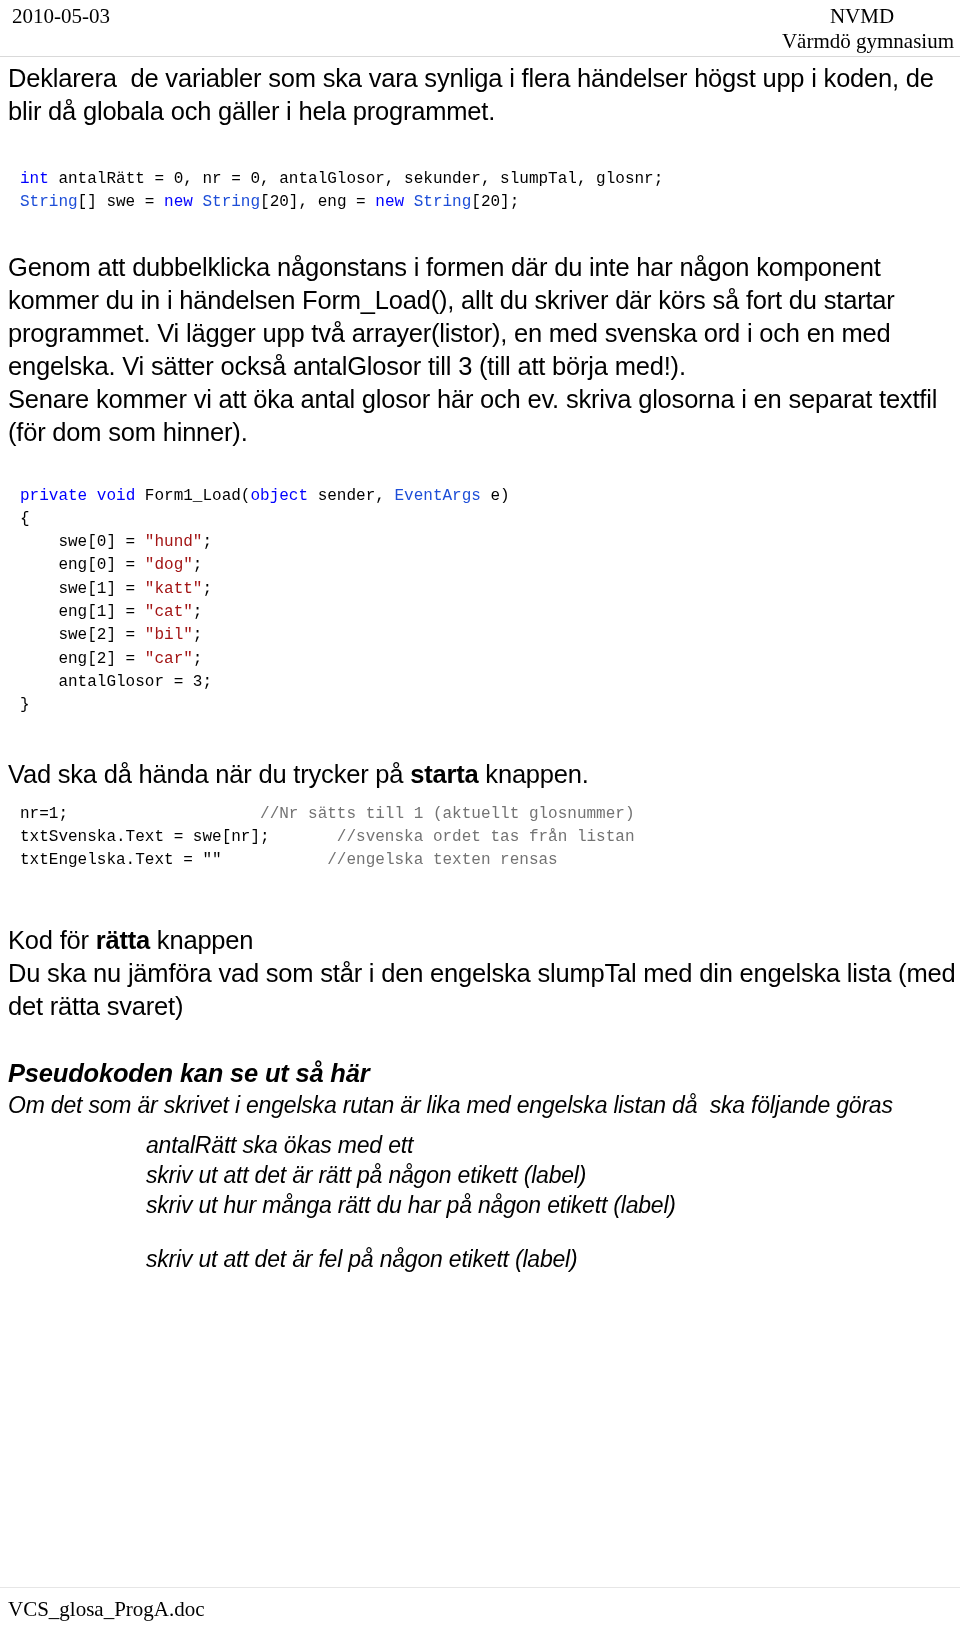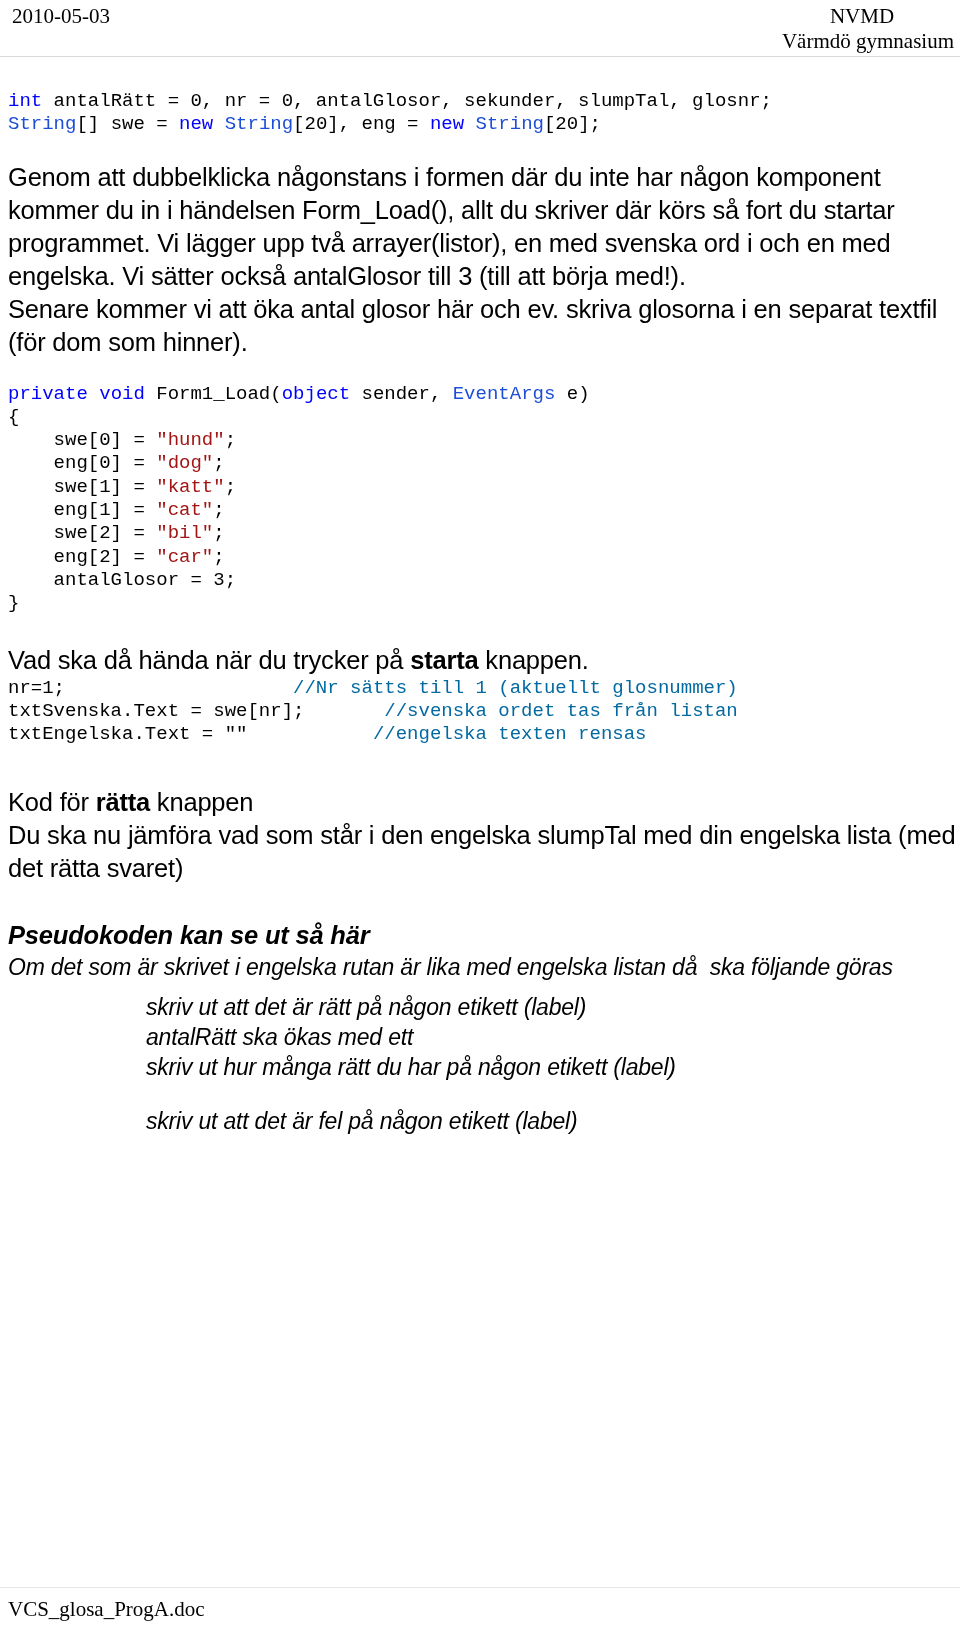--- a/index.html
+++ b/index.html
@@ -79,32 +79,32 @@
   }
 
   .spacer-10 { height: 10px; }
   .spacer-24 { height: 24px; }
   .spacer-28 { height: 28px; }
   .spacer-34 { height: 34px; }
   .spacer-40 { height: 40px; }
 
   
   .code-block {
-    margin: 0;
+    margin: 12px;
     font-family: "Liberation Mono", monospace;
-    font-size: 19px;
+    font-size: 16px;
     line-height: 23.3px;
     white-space: pre;
     color: #000000;
   }
   .code-line { white-space: pre; display: block; }
   .kw      { color: #0000ff; }
   .type    { color: #1d4ed8; }
   .str     { color: #a31515; }
-  .cmt     { color: #0369a1; }
+  .cmt     { color: #737373; }
 
   
   b, .b { font-weight: bold; }
 
   
   .pseudo-title {
     margin: 0;
     font-size: 25.5px;
     line-height: 33px;
     font-style: italic;
@@ -157,20 +157,21 @@
     <div class="header-left">2010-05-03</div>
     <div class="header-right">
       <span class="hline">NVMD</span>
       <span class="hline2">Värmdö gymnasium</span>
     </div>
   </div>
   <div class="header-rule"></div>
 
   <div class="content">
 
+    <p class="body-text">Deklarera  de variabler som ska vara synliga i flera händelser högst upp i koden, de blir då globala och gäller i hela programmet.</p>
 
     <div class="spacer-28"></div>
 
     <pre class="code-block"><span class="code-line"><span class="kw">int</span><span> antalRätt = 0, nr = 0, antalGlosor, sekunder, slumpTal, glosnr;</span></span><span class="code-line"><span class="type">String</span><span>[] swe = </span><span class="kw">new</span><span> </span><span class="type">String</span><span>[20], eng = </span><span class="kw">new</span><span> </span><span class="type">String</span><span>[20];</span></span></pre>
 
     <div class="spacer-24"></div>
 
     <p class="body-text">Genom att dubbelklicka någonstans i formen där du inte har någon komponent kommer du in i händelsen Form_Load(), allt du skriver där körs så fort du startar programmet. Vi lägger upp två arrayer(listor), en med svenska ord i och en med engelska. Vi sätter också antalGlosor till 3 (till att börja med!).</p>
     <p class="body-text">Senare kommer vi att öka antal glosor här och ev. skriva glosorna i en separat textfil (för dom som hinner).</p>
 
@@ -189,22 +190,22 @@
     <p class="body-text"><span>Kod för </span><b>rätta</b><span> knappen</span></p>
     <p class="body-text">Du ska nu jämföra vad som står i den engelska slumpTal med din engelska lista (med det rätta svaret)</p>
 
     <div class="spacer-34"></div>
 
     <p class="pseudo-title">Pseudokoden kan se ut så här</p>
     <p class="pseudo-text">Om det som är skrivet i engelska rutan är lika med engelska listan då  ska följande göras</p>
 
     <div class="spacer-10"></div>
 
+    <p class="pseudo-indent">antalRätt ska ökas med ett</p>
     <p class="pseudo-indent">skriv ut att det är rätt på någon etikett (label)</p>
-    <p class="pseudo-indent">antalRätt ska ökas med ett</p>
     <p class="pseudo-indent">skriv ut hur många rätt du har på någon etikett (label)</p>
 
     <div class="spacer-24"></div>
 
     <p class="pseudo-indent">skriv ut att det är fel på någon etikett (label)</p>
 
   </div>
 
   <div class="footer-rule"></div>
   <div class="doc-footer">

